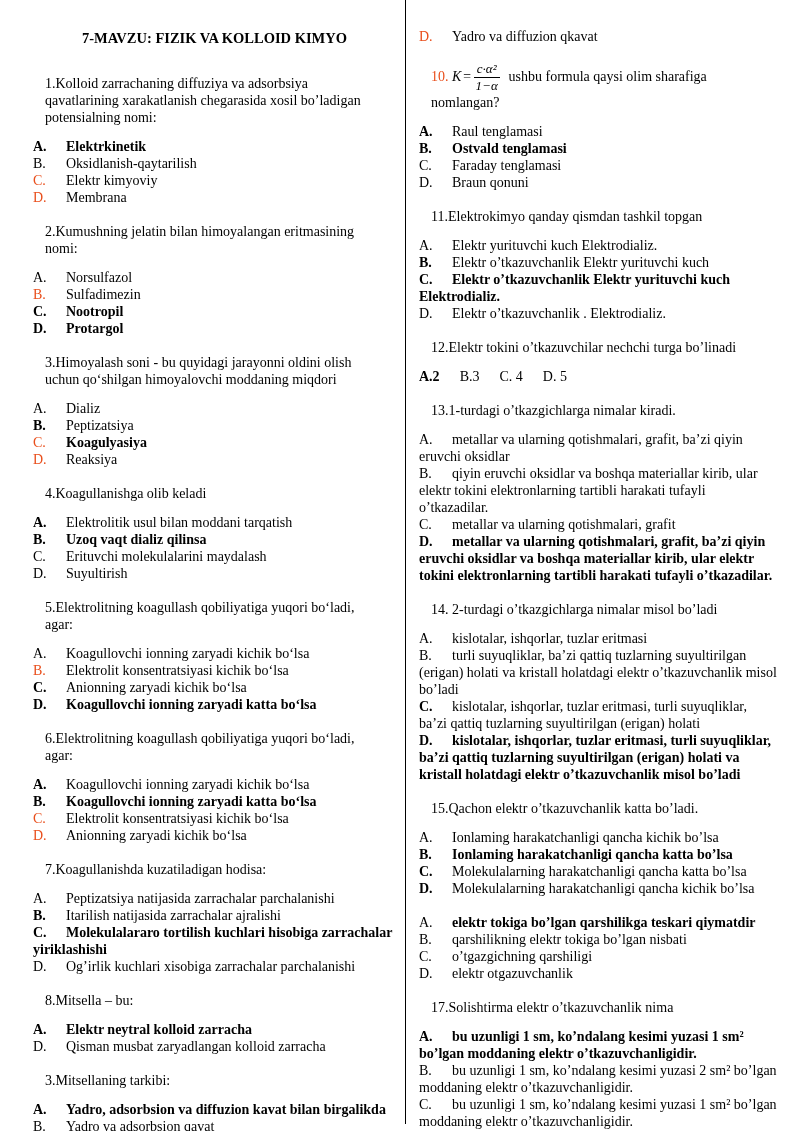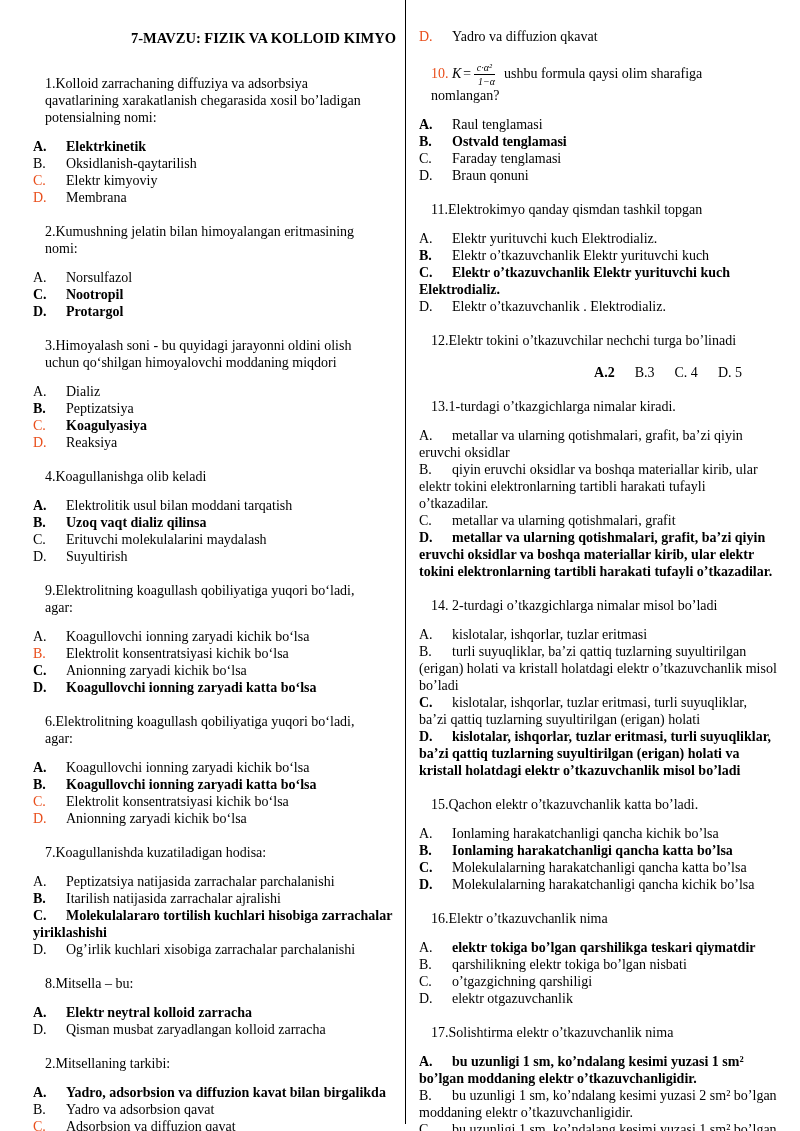--- a/index.html
+++ b/index.html
@@ -7,33 +7,33 @@
   body {
     width: 800px; height: 1131px; overflow: hidden;
     font-family: "Liberation Serif", "DejaVu Serif", serif;
     font-size: 14px; line-height: 17px; color: #000;
   }
   .page { position: relative; width: 800px; height: 1131px; background: #fff; }
   .divider { position: absolute; left: 405px; top: 0; width: 1px; height: 1124px; background: #000; }
   .col { position: absolute; top: 0; }
   .col-left  { left: 33px;  top: 20px; width: 363px; }
   .col-right { left: 419px; top: 28px; width: 358px; }
-  .title { font-size: 14.5px; font-weight: bold; text-align: right; margin: 10px 0 28px 0; line-height: 17px; }
+  .title { font-size: 14.5px; font-weight: bold; text-align: center; margin: 10px 0 28px 0; line-height: 17px; }
   .question { margin: 0 0 17px 0; }
   .q-text { margin: 12px; }
   .option { margin: 0; }
   .opt-label { display: inline-block; min-width: 33px; }
   .st-normal { font-weight: normal; color: #000; }
   .st-bold { font-weight: bold; color: #000; }
   .st-red { color: var(--accent-red, #e94e1b); font-weight: normal; }
-  .inline-opts { margin: 15px; text-align: right; }
+  .inline-opts { margin: 0; }
   .inline-opt { margin-right: 20px; }
   .formula { font-style: italic; white-space: nowrap; }
   .formula .lhs { padding-right: 1px; }
-  .frac { display: inline-block; vertical-align: middle; text-align: right; line-height: 1.1; font-size: 10px; padding: 0 2px; }
+  .frac { display: inline-block; vertical-align: middle; text-align: center; line-height: 1.1; font-size: 13px; padding: 0 2px; }
   .frac .num { display: block; border-bottom: 1px solid #000; padding: 0 3px 1px 3px; }
   .frac .den { display: block; padding-top: 1px; }
   .q-tail { font-style: normal; text-align: center; }
 </style>
 </head>
 <body>
 
 <div class="page">
   <div class="divider"></div>
   <section class="col col-left">
@@ -42,39 +42,40 @@
         <div class="question">
           <div class="q-text">1.Kolloid zarrachaning diffuziya va adsorbsiya qavatlarining xarakatlanish chegarasida xosil bo’ladigan potensialning nomi:</div>
           <div class="option"><span class="opt-label st-bold">A.</span><span class="opt-text st-bold">Elektrkinetik</span></div>
           <div class="option"><span class="opt-label st-normal">B.</span><span class="opt-text st-normal">Oksidlanish-qaytarilish</span></div>
           <div class="option"><span class="opt-label st-red">C.</span><span class="opt-text st-normal">Elektr kimyoviy</span></div>
           <div class="option"><span class="opt-label st-red">D.</span><span class="opt-text st-normal">Membrana</span></div>
         </div>
         <div class="question">
           <div class="q-text">2.Kumushning jelatin bilan himoyalangan eritmasining nomi:</div>
           <div class="option"><span class="opt-label st-normal">A.</span><span class="opt-text st-normal">Norsulfazol</span></div>
+          <div class="option"><span class="opt-label st-red">B.</span><span class="opt-text st-normal">Sulfadimezin</span></div>
           <div class="option"><span class="opt-label st-bold">C.</span><span class="opt-text st-bold">Nootropil</span></div>
           <div class="option"><span class="opt-label st-bold">D.</span><span class="opt-text st-bold">Protargol</span></div>
         </div>
         <div class="question">
           <div class="q-text">3.Himoyalash soni  - bu quyidagi jarayonni oldini olish uchun qo‘shilgan himoyalovchi moddaning miqdori</div>
           <div class="option"><span class="opt-label st-normal">A.</span><span class="opt-text st-normal">Dializ</span></div>
           <div class="option"><span class="opt-label st-bold">B.</span><span class="opt-text st-normal">Peptizatsiya</span></div>
           <div class="option"><span class="opt-label st-red">C.</span><span class="opt-text st-bold">Koagulyasiya</span></div>
           <div class="option"><span class="opt-label st-red">D.</span><span class="opt-text st-normal">Reaksiya</span></div>
         </div>
         <div class="question">
           <div class="q-text">4.Koagullanishga olib keladi</div>
           <div class="option"><span class="opt-label st-bold">A.</span><span class="opt-text st-normal">Elektrolitik usul bilan moddani tarqatish</span></div>
           <div class="option"><span class="opt-label st-bold">B.</span><span class="opt-text st-bold">Uzoq vaqt dializ qilinsa</span></div>
           <div class="option"><span class="opt-label st-normal">C.</span><span class="opt-text st-normal">Erituvchi molekulalarini maydalash</span></div>
           <div class="option"><span class="opt-label st-normal">D.</span><span class="opt-text st-normal">Suyultirish</span></div>
         </div>
         <div class="question">
-          <div class="q-text">9.Elektrolitning koagullash qobiliyatiga yuqori bo‘ladi, agar:</div>
+          <div class="q-text">5.Elektrolitning koagullash qobiliyatiga yuqori bo‘ladi, agar:</div>
           <div class="option"><span class="opt-label st-normal">A.</span><span class="opt-text st-normal">Koagullovchi ionning zaryadi kichik bo‘lsa</span></div>
           <div class="option"><span class="opt-label st-red">B.</span><span class="opt-text st-normal">Elektrolit konsentratsiyasi kichik bo‘lsa</span></div>
           <div class="option"><span class="opt-label st-bold">C.</span><span class="opt-text st-normal">Anionning zaryadi kichik bo‘lsa</span></div>
           <div class="option"><span class="opt-label st-bold">D.</span><span class="opt-text st-bold">Koagullovchi ionning zaryadi katta bo‘lsa</span></div>
         </div>
         <div class="question">
           <div class="q-text">6.Elektrolitning koagullash qobiliyatiga yuqori bo‘ladi, agar:</div>
           <div class="option"><span class="opt-label st-bold">A.</span><span class="opt-text st-normal">Koagullovchi ionning zaryadi kichik bo‘lsa</span></div>
           <div class="option"><span class="opt-label st-bold">B.</span><span class="opt-text st-bold">Koagullovchi ionning zaryadi katta bo‘lsa</span></div>
           <div class="option"><span class="opt-label st-red">C.</span><span class="opt-text st-normal">Elektrolit konsentratsiyasi kichik bo‘lsa</span></div>
@@ -86,21 +87,21 @@
           <div class="option"><span class="opt-label st-bold">B.</span><span class="opt-text st-normal">Itarilish natijasida zarrachalar ajralishi</span></div>
           <div class="option"><span class="opt-label st-bold">C.</span><span class="opt-text st-bold">Molekulalararo tortilish kuchlari hisobiga zarrachalar yiriklashishi</span></div>
           <div class="option"><span class="opt-label st-normal">D.</span><span class="opt-text st-normal">Og’irlik kuchlari xisobiga zarrachalar parchalanishi</span></div>
         </div>
         <div class="question">
           <div class="q-text">8.Mitsella – bu:</div>
           <div class="option"><span class="opt-label st-bold">A.</span><span class="opt-text st-bold">Elektr neytral kolloid zarracha</span></div>
           <div class="option"><span class="opt-label st-normal">D.</span><span class="opt-text st-normal">Qisman musbat zaryadlangan kolloid zarracha</span></div>
         </div>
         <div class="question">
-          <div class="q-text">2.Mitsellaning tarkibi:</div>
+          <div class="q-text">3.Mitsellaning tarkibi:</div>
           <div class="option"><span class="opt-label st-bold">A.</span><span class="opt-text st-bold">Yadro,  adsorbsion va  diffuzion kavat bilan birgalikda</span></div>
           <div class="option"><span class="opt-label st-normal">B.</span><span class="opt-text st-normal">Yadro va adsorbsion qavat</span></div>
           <div class="option"><span class="opt-label st-red">C.</span><span class="opt-text st-normal">Adsorbsion va diffuzion qavat</span></div>
         </div>
       </div>
   </section>
   <section class="col col-right">
     <div class="questions">
         <div class="question">
           <div class="option"><span class="opt-label st-red">D.</span><span class="opt-text st-normal">Yadro va diffuzion qkavat</span></div>
@@ -138,21 +139,20 @@
           <div class="option"><span class="opt-label st-bold">D.</span><span class="opt-text st-bold">kislotalar, ishqorlar, tuzlar eritmasi, turli suyuqliklar, ba’zi qattiq tuzlarning suyultirilgan (erigan) holati va kristall holatdagi elektr o’tkazuvchanlik misol bo’ladi</span></div>
         </div>
         <div class="question">
           <div class="q-text">15.Qachon elektr o’tkazuvchanlik  katta bo’ladi.</div>
           <div class="option"><span class="opt-label st-normal">A.</span><span class="opt-text st-normal">Ionlaming harakatchanligi qancha kichik  bo’lsa</span></div>
           <div class="option"><span class="opt-label st-bold">B.</span><span class="opt-text st-bold">Ionlaming harakatchanligi qancha katta bo’lsa</span></div>
           <div class="option"><span class="opt-label st-bold">C.</span><span class="opt-text st-normal">Molekulalarning  harakatchanligi qancha katta bo’lsa</span></div>
           <div class="option"><span class="opt-label st-bold">D.</span><span class="opt-text st-normal">Molekulalarning harakatchanligi qancha kichik  bo’lsa</span></div>
         </div>
         <div class="question">
-          <div class="q-text">16.Elektr o’tkazuvchanlik nima</div>
           <div class="option"><span class="opt-label st-normal">A.</span><span class="opt-text st-bold">elektr tokiga bo’lgan qarshilikga teskari qiymatdir</span></div>
           <div class="option"><span class="opt-label st-normal">B.</span><span class="opt-text st-normal">qarshilikning elektr tokiga bo’lgan nisbati</span></div>
           <div class="option"><span class="opt-label st-normal">C.</span><span class="opt-text st-normal">o’tgazgichning qarshiligi</span></div>
           <div class="option"><span class="opt-label st-normal">D.</span><span class="opt-text st-normal">elektr otgazuvchanlik</span></div>
         </div>
         <div class="question">
           <div class="q-text">17.Solishtirma elektr o’tkazuvchanlik   nima</div>
           <div class="option"><span class="opt-label st-bold">A.</span><span class="opt-text st-bold">bu uzunligi 1 sm, ko’ndalang kesimi yuzasi 1 sm² bo’lgan moddaning elektr o’tkazuvchanligidir.</span></div>
           <div class="option"><span class="opt-label st-normal">B.</span><span class="opt-text st-normal">bu uzunligi 1 sm, ko’ndalang kesimi yuzasi 2 sm² bo’lgan moddaning elektr o’tkazuvchanligidir.</span></div>
           <div class="option"><span class="opt-label st-normal">C.</span><span class="opt-text st-normal">bu uzunligi 1 sm, ko’ndalang kesimi yuzasi 1 sm² bo’lgan moddaning elektr o’tkazuvchanligidir.</span></div>

